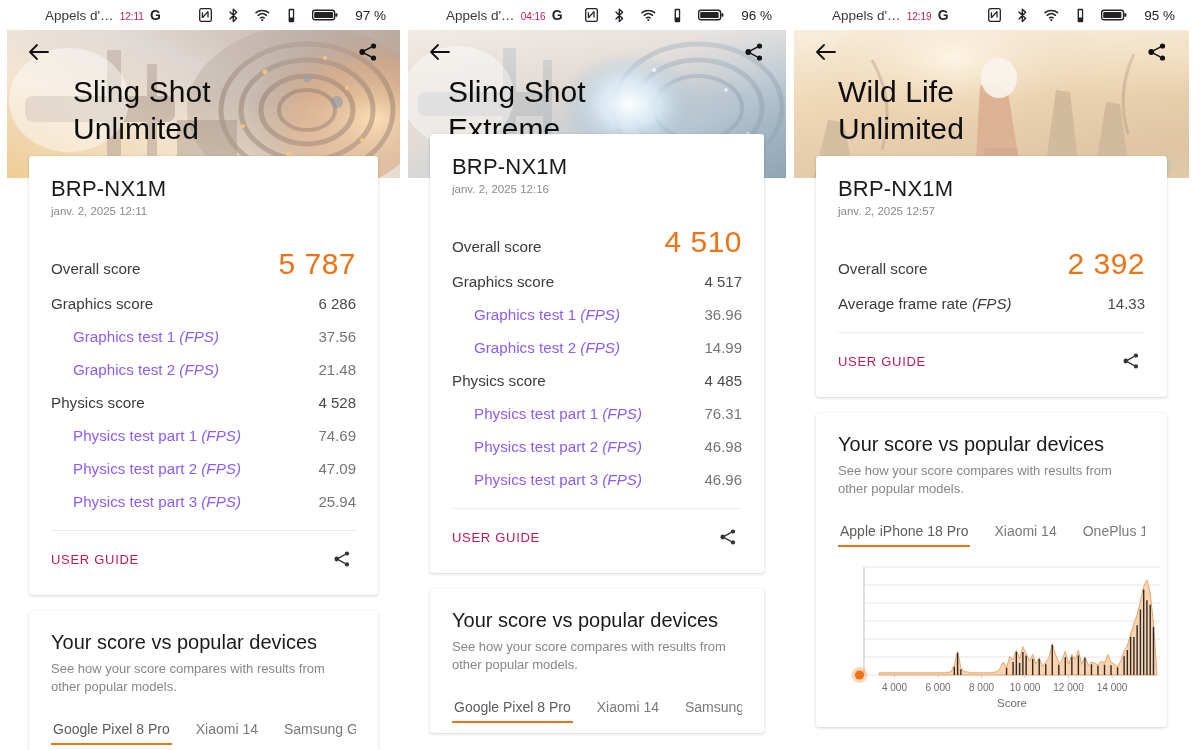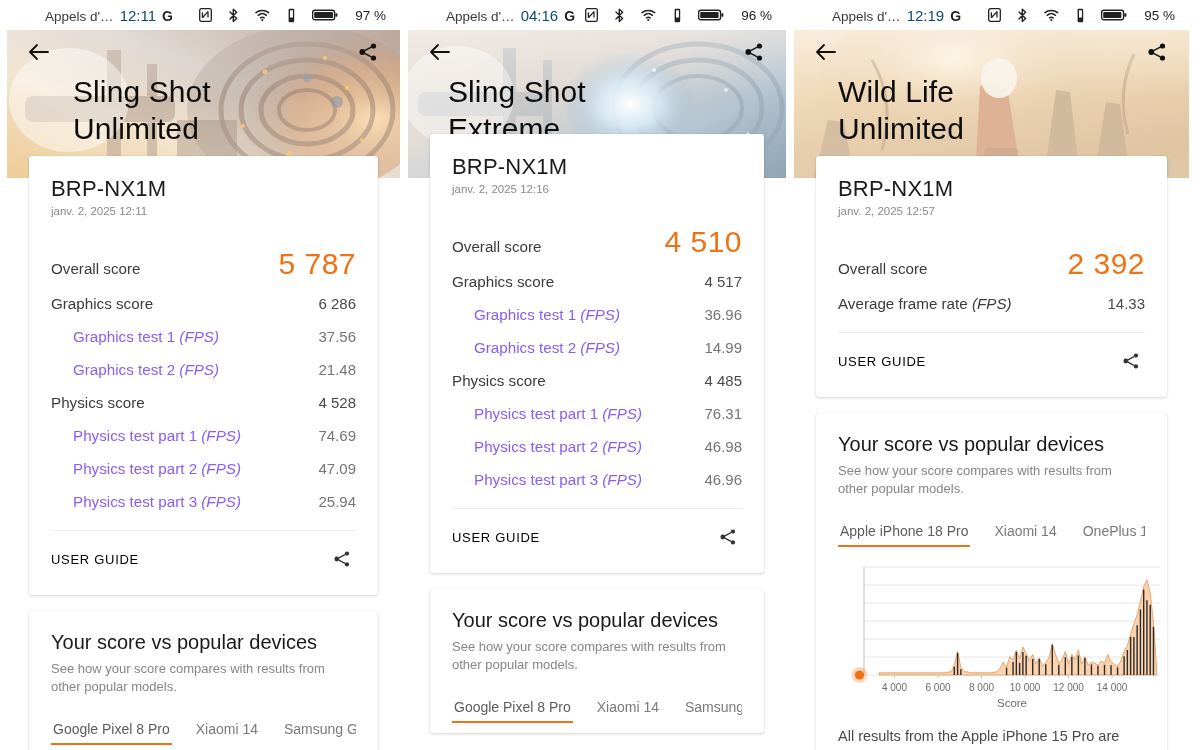--- a/index.html
+++ b/index.html
@@ -30,21 +30,21 @@
     align-items: center;
     font-size: 13.5px;
     color: #2b2b2b;
     padding: 0 14px;
     background: #ffffff;
     position: relative;
     z-index: 5;
   }
   .sb-left { display: flex; align-items: baseline; gap: 6px; margin-left: 24px; }
   .sb-carrier { font-size: 13.5px; color: #3a3a3a; }
-  .sb-time { font-size: 15px; color: #0c4a6e; }
+  .sb-time { font-size: 10px; color: #be185d; }
   .sb-g { font-weight: bold; font-size: 14px; color: #222; }
   .sb-right { margin-left: auto; display: flex; align-items: center; gap: 16px; }
   .sb-right svg { display: block; }
   .sb-batt-pct { font-size: 13.5px; color: #222; margin-left: 1px; }
 
   
   .hero {
     position: relative;
     height: 148px;
     overflow: hidden;
@@ -119,21 +119,21 @@
     display: flex;
     align-items: center;
     justify-content: space-between;
     border-top: 1px solid #eeeeee;
     margin-top: 12px;
     padding: 14px 0 10px 0;
   }
   .user-guide {
     font-size: 13px;
     letter-spacing: 0.7px;
-    color: #000000;
+    color: #be185d;
     cursor: pointer;
   }
 
   
   .cmp-title { font-size: 20px; color: #1a1a1a; font-weight: 400; }
   .cmp-sub { font-size: 13px; color: #868686; line-height: 1.35; margin-top: 6px; }
   .cmp-tabs {
     display: flex;
     gap: 22px;
     margin-top: 22px;
@@ -697,17 +697,16 @@
             <text x="183.05882352941174" y="130" text-anchor="middle" font-size="10" font-family="&quot;Liberation Sans&quot;, sans-serif" fill="#6d6d6d">10 000</text>
             <line x1="226.58823529411765" y1="114" x2="226.58823529411765" y2="117" stroke="#c9c9c9" stroke-width="1"></line>
             <text x="226.58823529411765" y="130" text-anchor="middle" font-size="10" font-family="&quot;Liberation Sans&quot;, sans-serif" fill="#6d6d6d">12 000</text>
             <line x1="270.11764705882354" y1="114" x2="270.11764705882354" y2="117" stroke="#c9c9c9" stroke-width="1"></line>
             <text x="270.11764705882354" y="130" text-anchor="middle" font-size="10" font-family="&quot;Liberation Sans&quot;, sans-serif" fill="#6d6d6d">14 000</text>
             <text x="170" y="146" text-anchor="middle" font-size="11.5" font-family="&quot;Liberation Sans&quot;, sans-serif" fill="#6d6d6d">Score</text>
             <circle cx="17.472941176470588" cy="114" r="8" fill="#ef7215" opacity="0.28"></circle>
             <circle cx="17.472941176470588" cy="114" r="4.6" fill="#ef7215"></circle>
           </svg>
       </div>
-      <div class="chart-note">All results from the Apple iPhone 15 Pro are</div>
     </div>
   </div>
 
 </div>
 
 </body></html>

